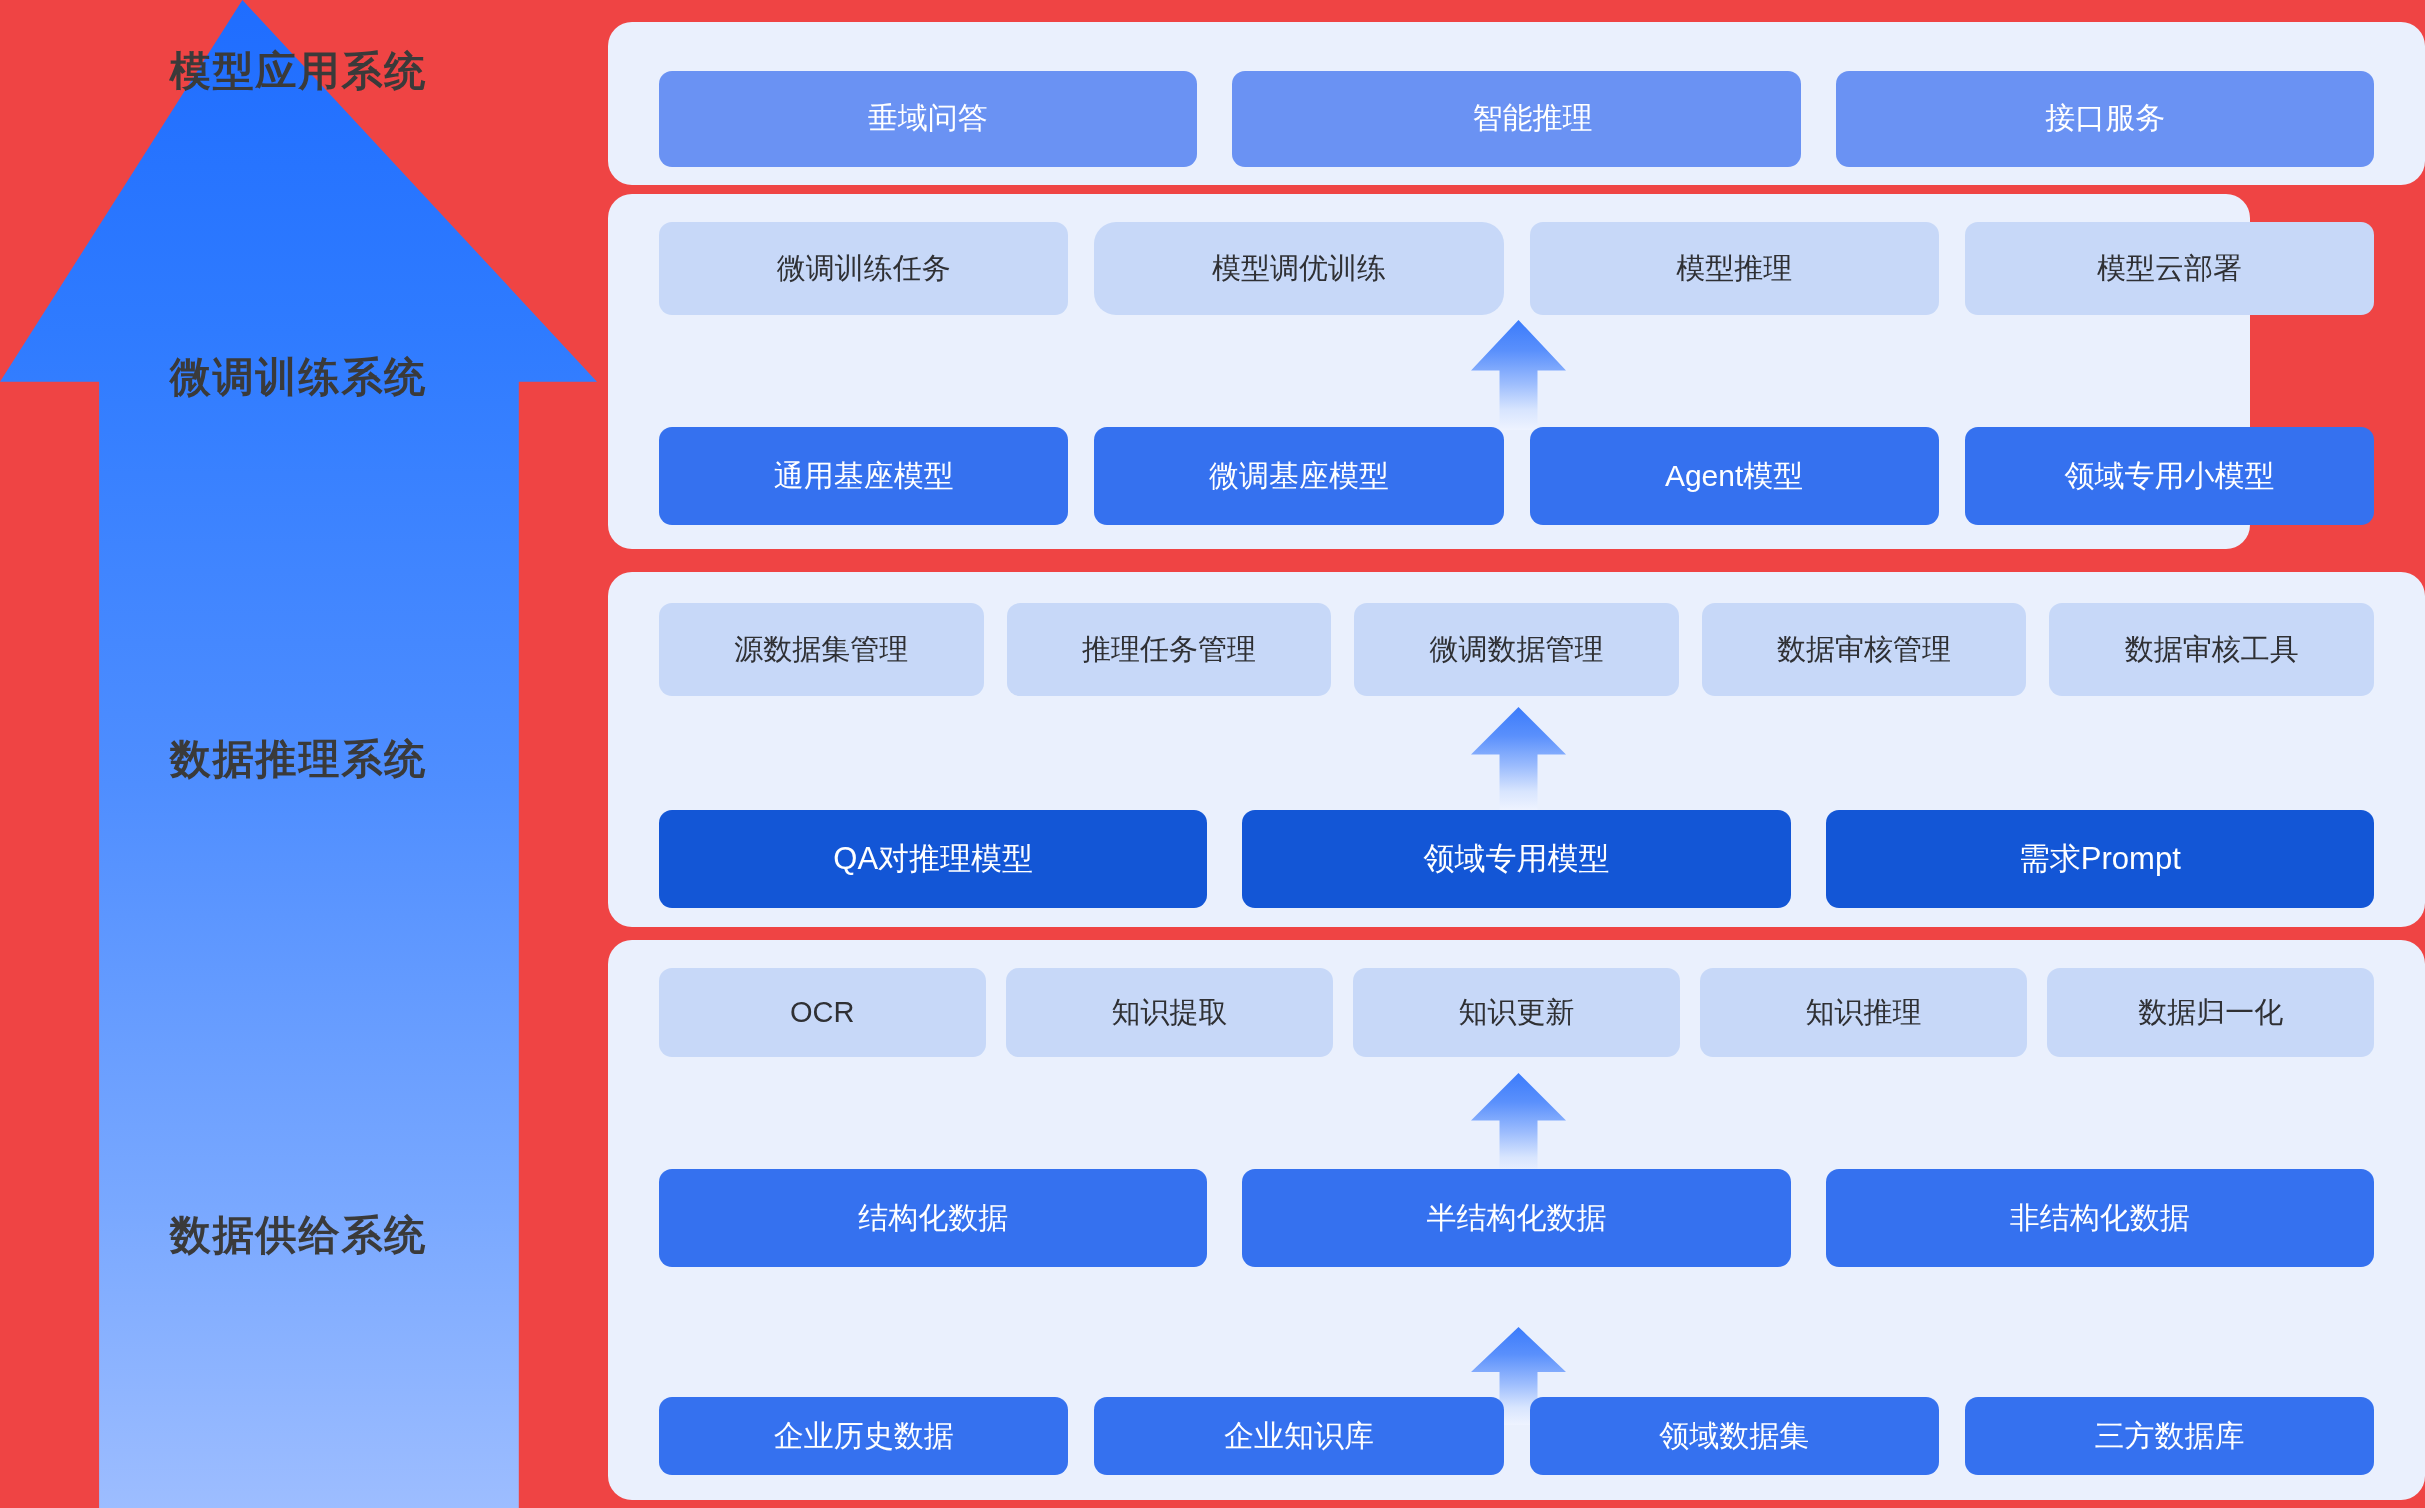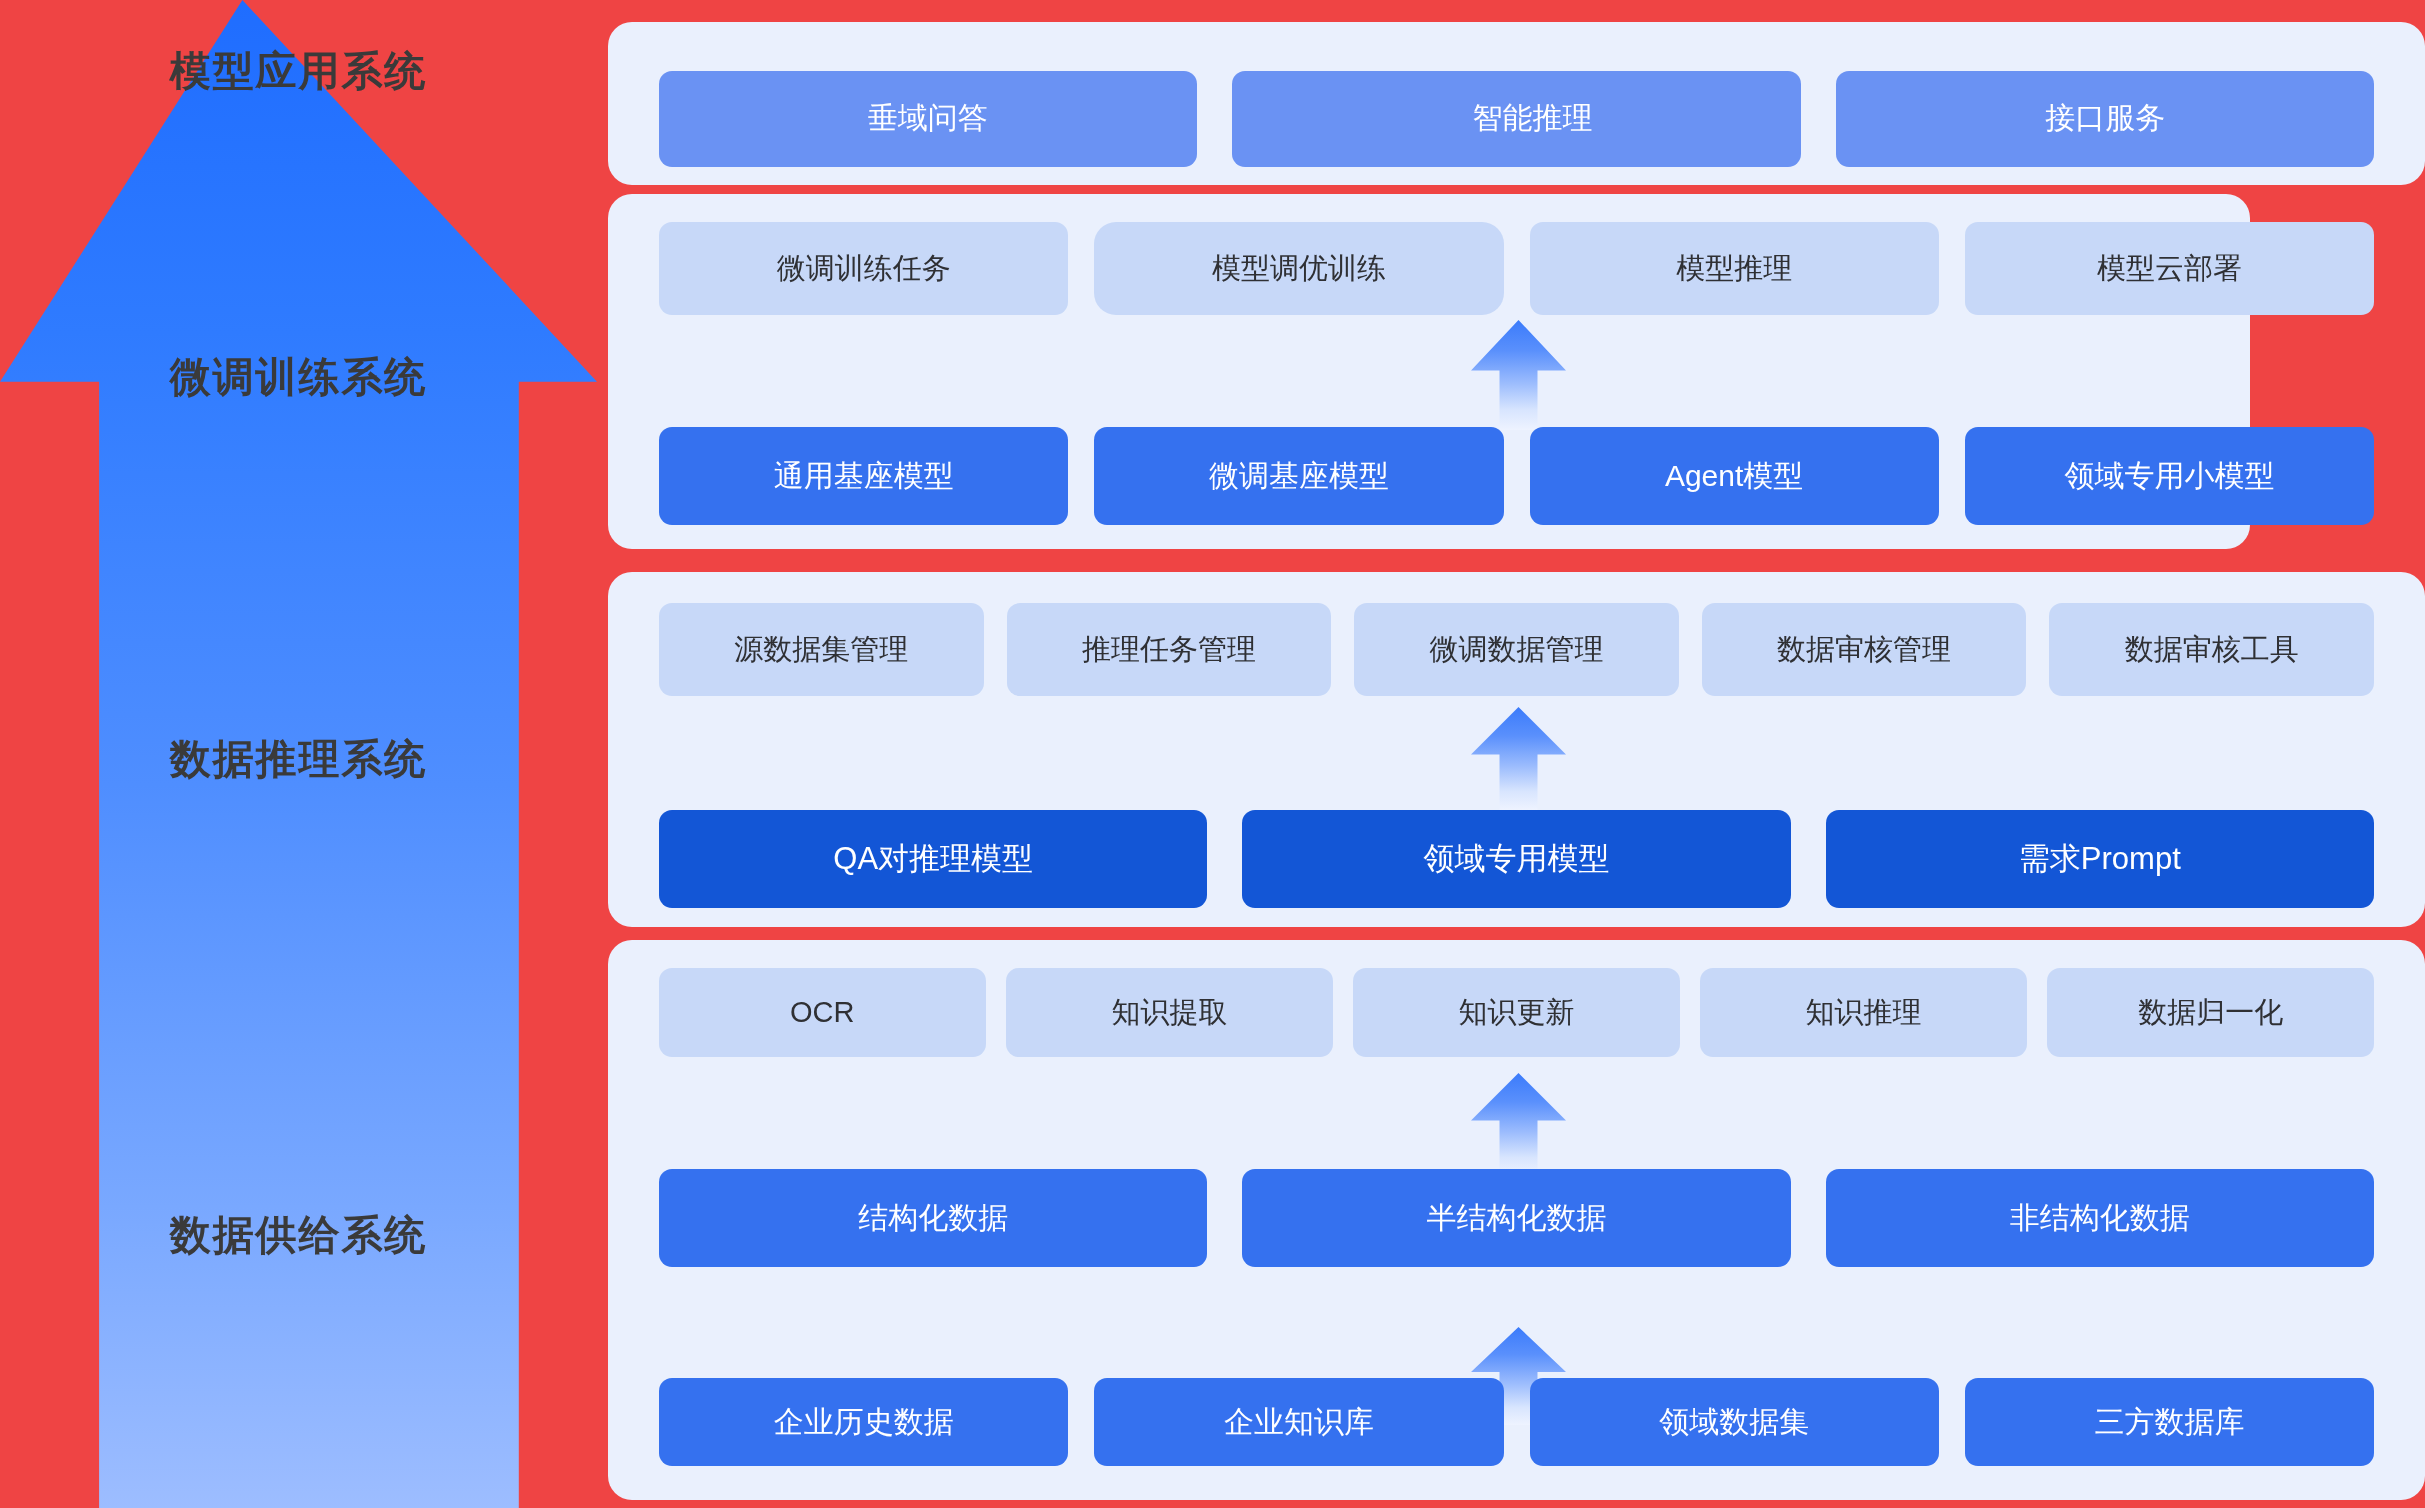--- a/index.html
+++ b/index.html
@@ -206,21 +206,21 @@
       <div class="box light" style="flex:1;">知识推理</div>
       <div class="box light" style="flex:1;">数据归一化</div>
     </div>
 
     <div class="row" style="left:51px; top:229px; width:1715px; height:98px; gap:35px;">
       <div class="box blue" style="flex:1;">结构化数据</div>
       <div class="box blue" style="flex:1;">半结构化数据</div>
       <div class="box blue" style="flex:1;">非结构化数据</div>
     </div>
 
-    <div class="row" style="left:51px; top:438px; width:1715px; height:88px; gap:26px;">
+    <div class="row" style="left:51px; top:457px; width:1715px; height:78px; gap:26px;">
       <div class="box blue" style="flex:1;">企业历史数据</div>
       <div class="box blue" style="flex:1;">企业知识库</div>
       <div class="box blue" style="flex:1;">领域数据集</div>
       <div class="box blue" style="flex:1;">三方数据库</div>
     </div>
   </div>
 
 </div>
 
 

